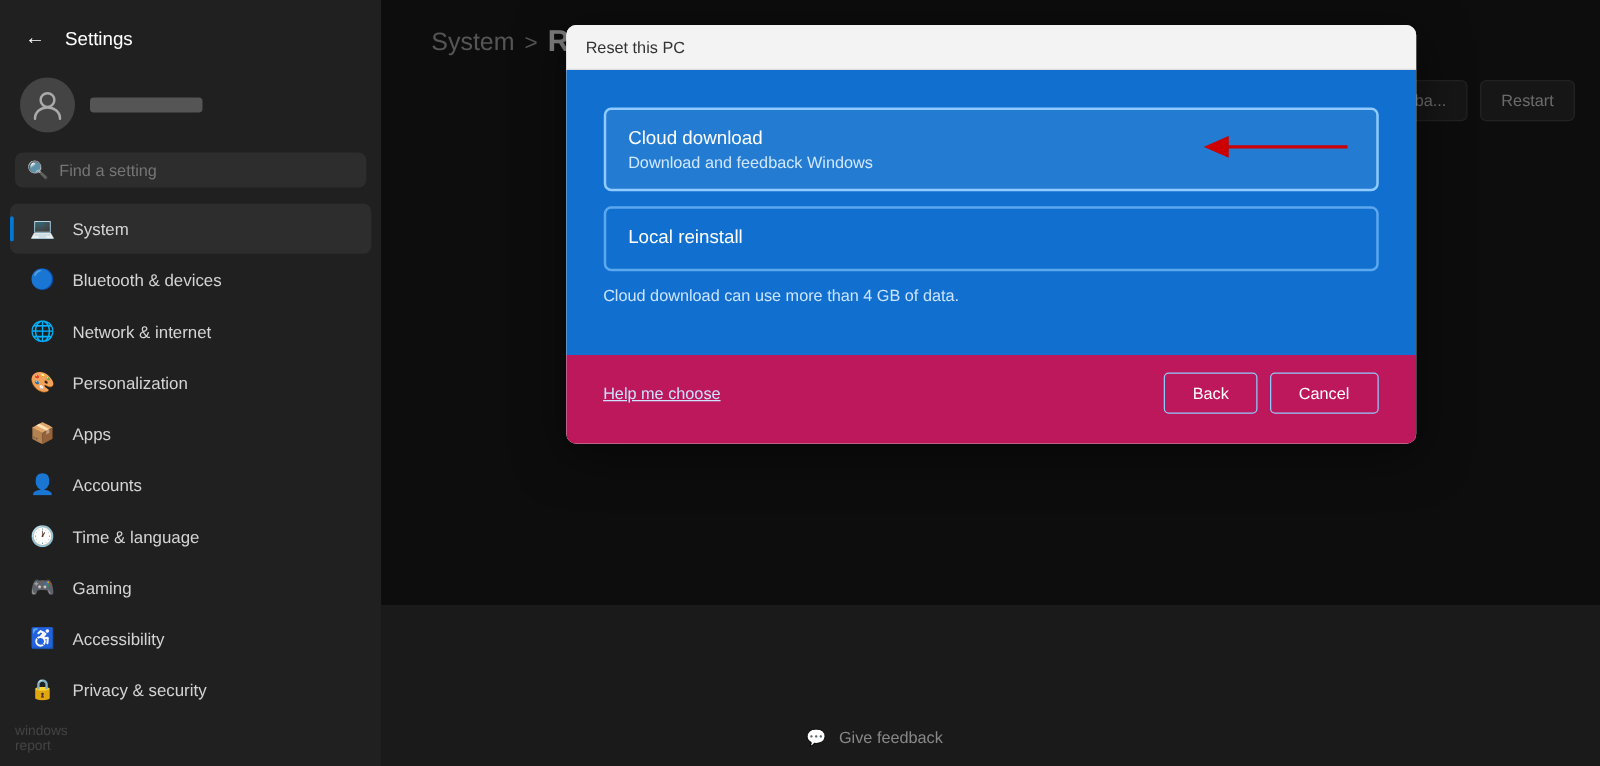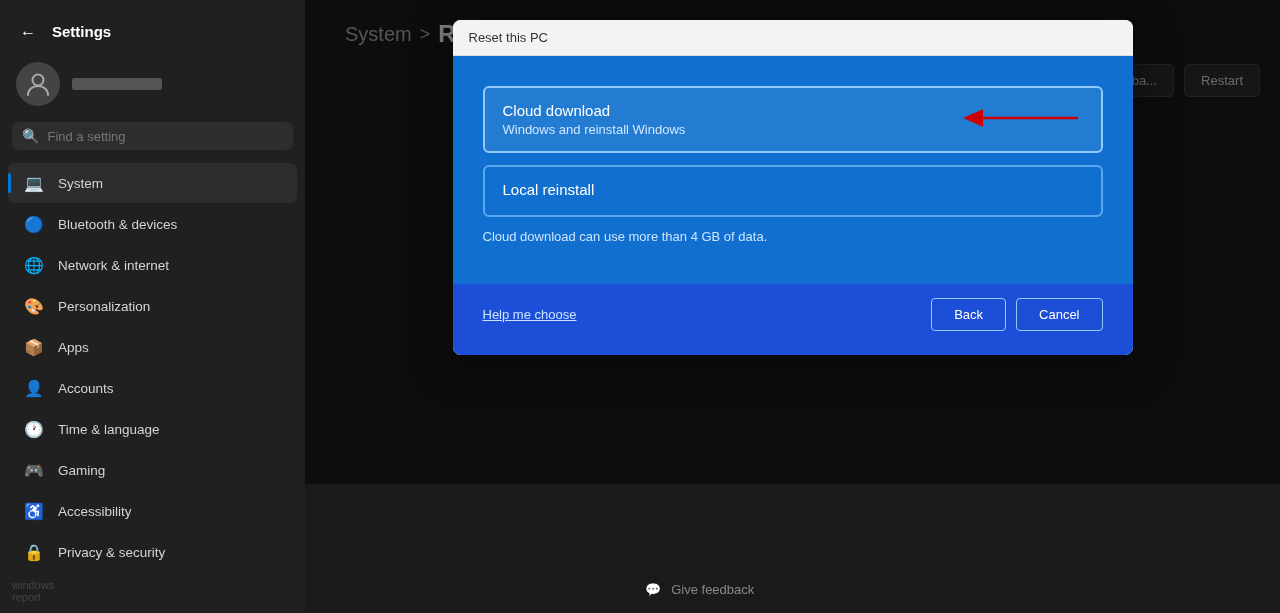--- a/index.html
+++ b/index.html
@@ -35,21 +35,21 @@
       font-size: 16px;
       cursor: pointer;
       background: none;
       border: none;
       padding: 4px;
     }
 
     .app-title {
       color: #ffffff;
       font-size: 15px;
-      font-weight: 700;
+      font-weight: 400;
     }
 
     .user-section {
       display: flex;
       align-items: center;
       gap: 12px;
       padding: 8px 16px 12px 16px;
     }
 
     .avatar-circle {
@@ -296,21 +296,21 @@
     }
 
     .note-text {
       color: #cce4ff;
       font-size: 13px;
       margin-top: 8px;
       margin-bottom: 20px;
     }
 
     .modal-footer {
-      background: #1d4ed8;
+      background: #be185d;
       padding: 14px 30px 24px 30px;
       display: flex;
       align-items: center;
       justify-content: space-between;
     }
 
     .help-link {
       color: #cce4ff;
       font-size: 13px;
       text-decoration: underline;
@@ -437,21 +437,21 @@
 
 <div class="modal-overlay">
   <div class="modal">
     <div class="modal-titlebar">
       <span>Reset this PC</span>
     </div>
     <div class="modal-body">
 
       <div class="option-card selected">
         <div class="option-title">Cloud download</div>
-        <div class="option-desc">Windows and reinstall Windows</div>
+        <div class="option-desc">Download and feedback Windows</div>
         <div class="arrow-indicator">
           <svg width="120" height="22" viewBox="0 0 120 22">
             <defs>
               <marker id="arrowhead" markerWidth="8" markerHeight="7" refX="6" refY="3.5" orient="auto">
                 <polygon points="0 0, 8 3.5, 0 7" fill="#cc0000"></polygon>
               </marker>
             </defs>
             <line x1="115" y1="11" x2="5" y2="11" stroke="#cc0000" stroke-width="2.5" marker-end="url(#arrowhead)"></line>
           </svg>
         </div>

